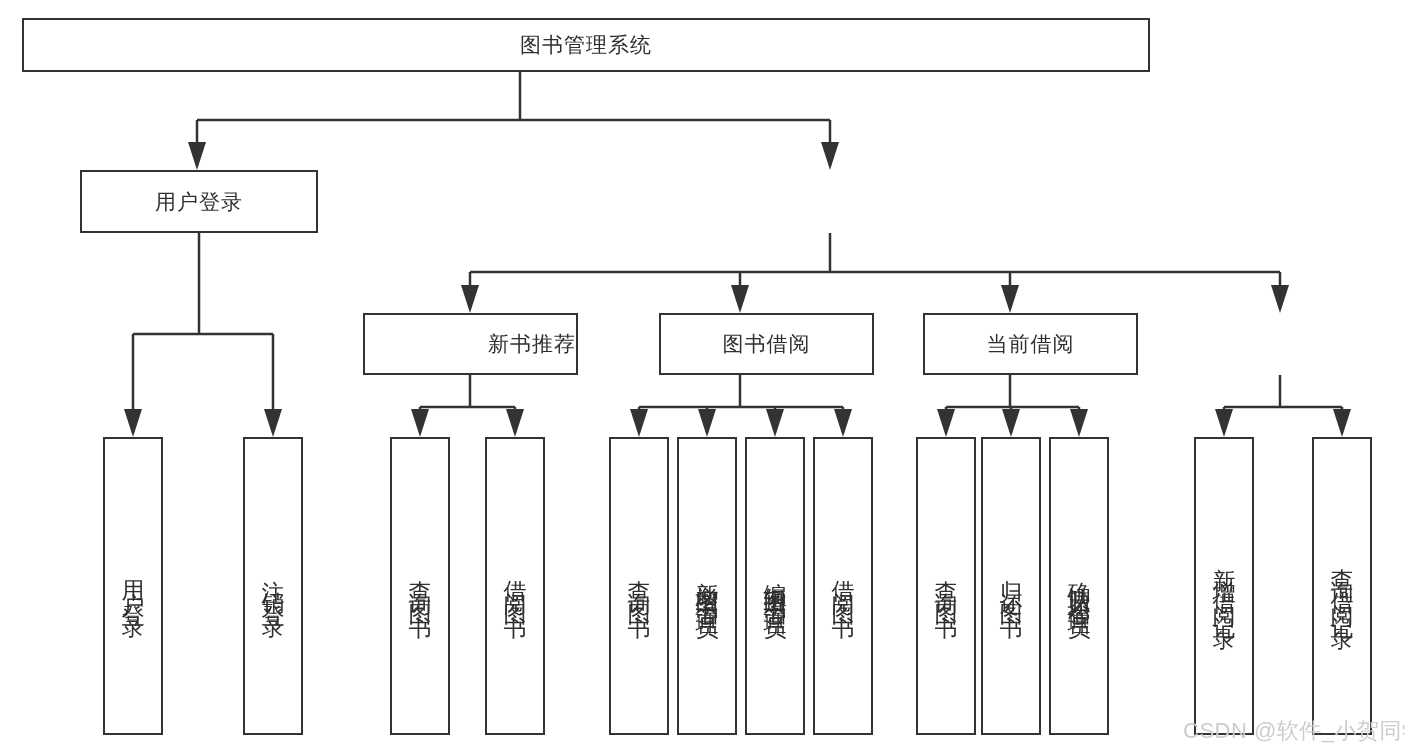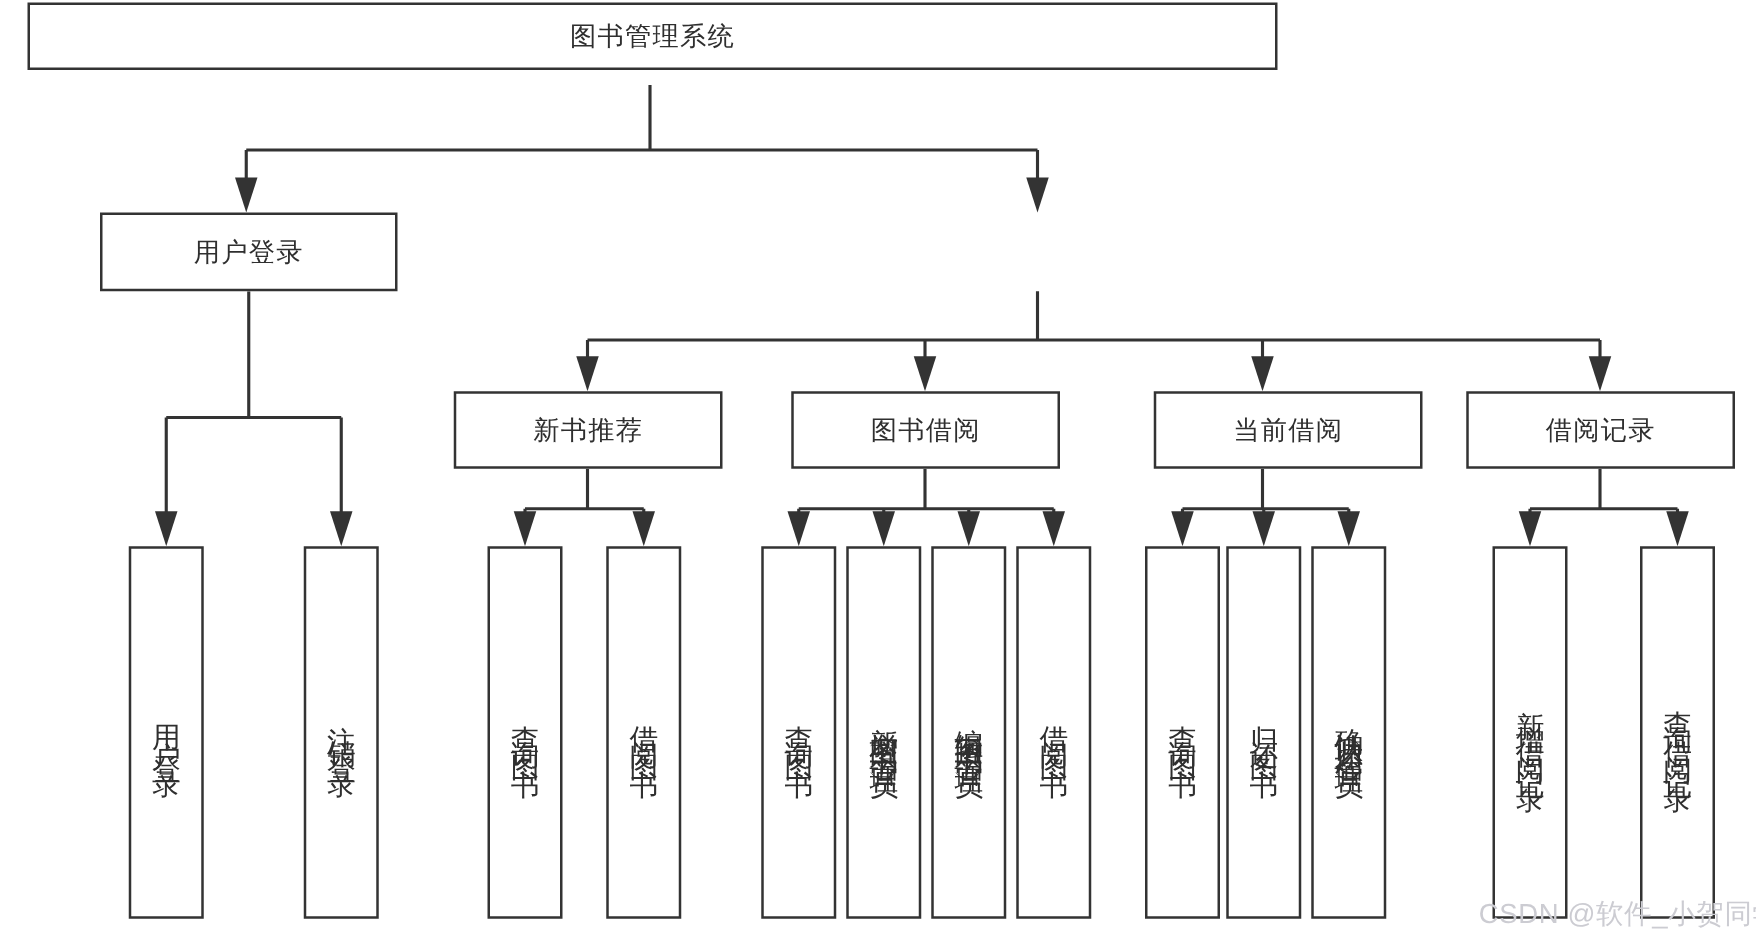--- a/index.html
+++ b/index.html
@@ -14,21 +14,21 @@
   .box{
     position:absolute;
     background:#ffffff;
     border:2.5px solid #333333;
     display:flex;align-items:center;justify-content:center;
     color:#2f2f2f;
     z-index:2;
     box-sizing:border-box;
   }
   .hbox{font-size:21px;letter-spacing:1px;}
-  .root{left:22px;top:2px;width:1000px;height:54px;}
+  .root{left:22px;top:18px;width:1128px;height:54px;}
   .lv2a{left:80px;top:170px;width:238px;height:63px;}
   .lv2b{left:713px;top:170px;width:234px;height:63px;}
   .lv3{top:313px;width:215px;height:62px;}
   .leaf{top:437px;width:60px;height:298px;}
   .leaf span{
     writing-mode:vertical-lr;
     text-orientation:mixed;
     font-size:23px;
     letter-spacing:12px;
     line-height:1;
@@ -86,31 +86,28 @@
   </svg>
 
   <div class="box hbox root">
     <span>图书管理系统</span>
   </div>
 
   <div class="box hbox lv2a">
     <span>用户登录</span>
   </div>
 
-  <div class="box hbox lv3" style="left:363px;">
+  <div class="box hbox lv3" style="left:363px;justify-content:flex-end;">
     <span>新书推荐</span>
   </div>
-  <div class="box hbox lv3" style="left:633px;">
+  <div class="box hbox lv3" style="left:659px;">
     <span>图书借阅</span>
   </div>
   <div class="box hbox lv3" style="left:903px;margin-left:20px;">
     <span>当前借阅</span>
-  </div>
-  <div class="box hbox lv3" style="left:1173px;">
-    <span>借阅记录</span>
   </div>
 
   <div class="box leaf" style="left:103px;">
     <span>用户登录</span>
   </div>
   <div class="box leaf" style="left:243px;">
     <span>注销登录</span>
   </div>
   <div class="box leaf" style="left:390px;">
     <span>查询图书</span>

